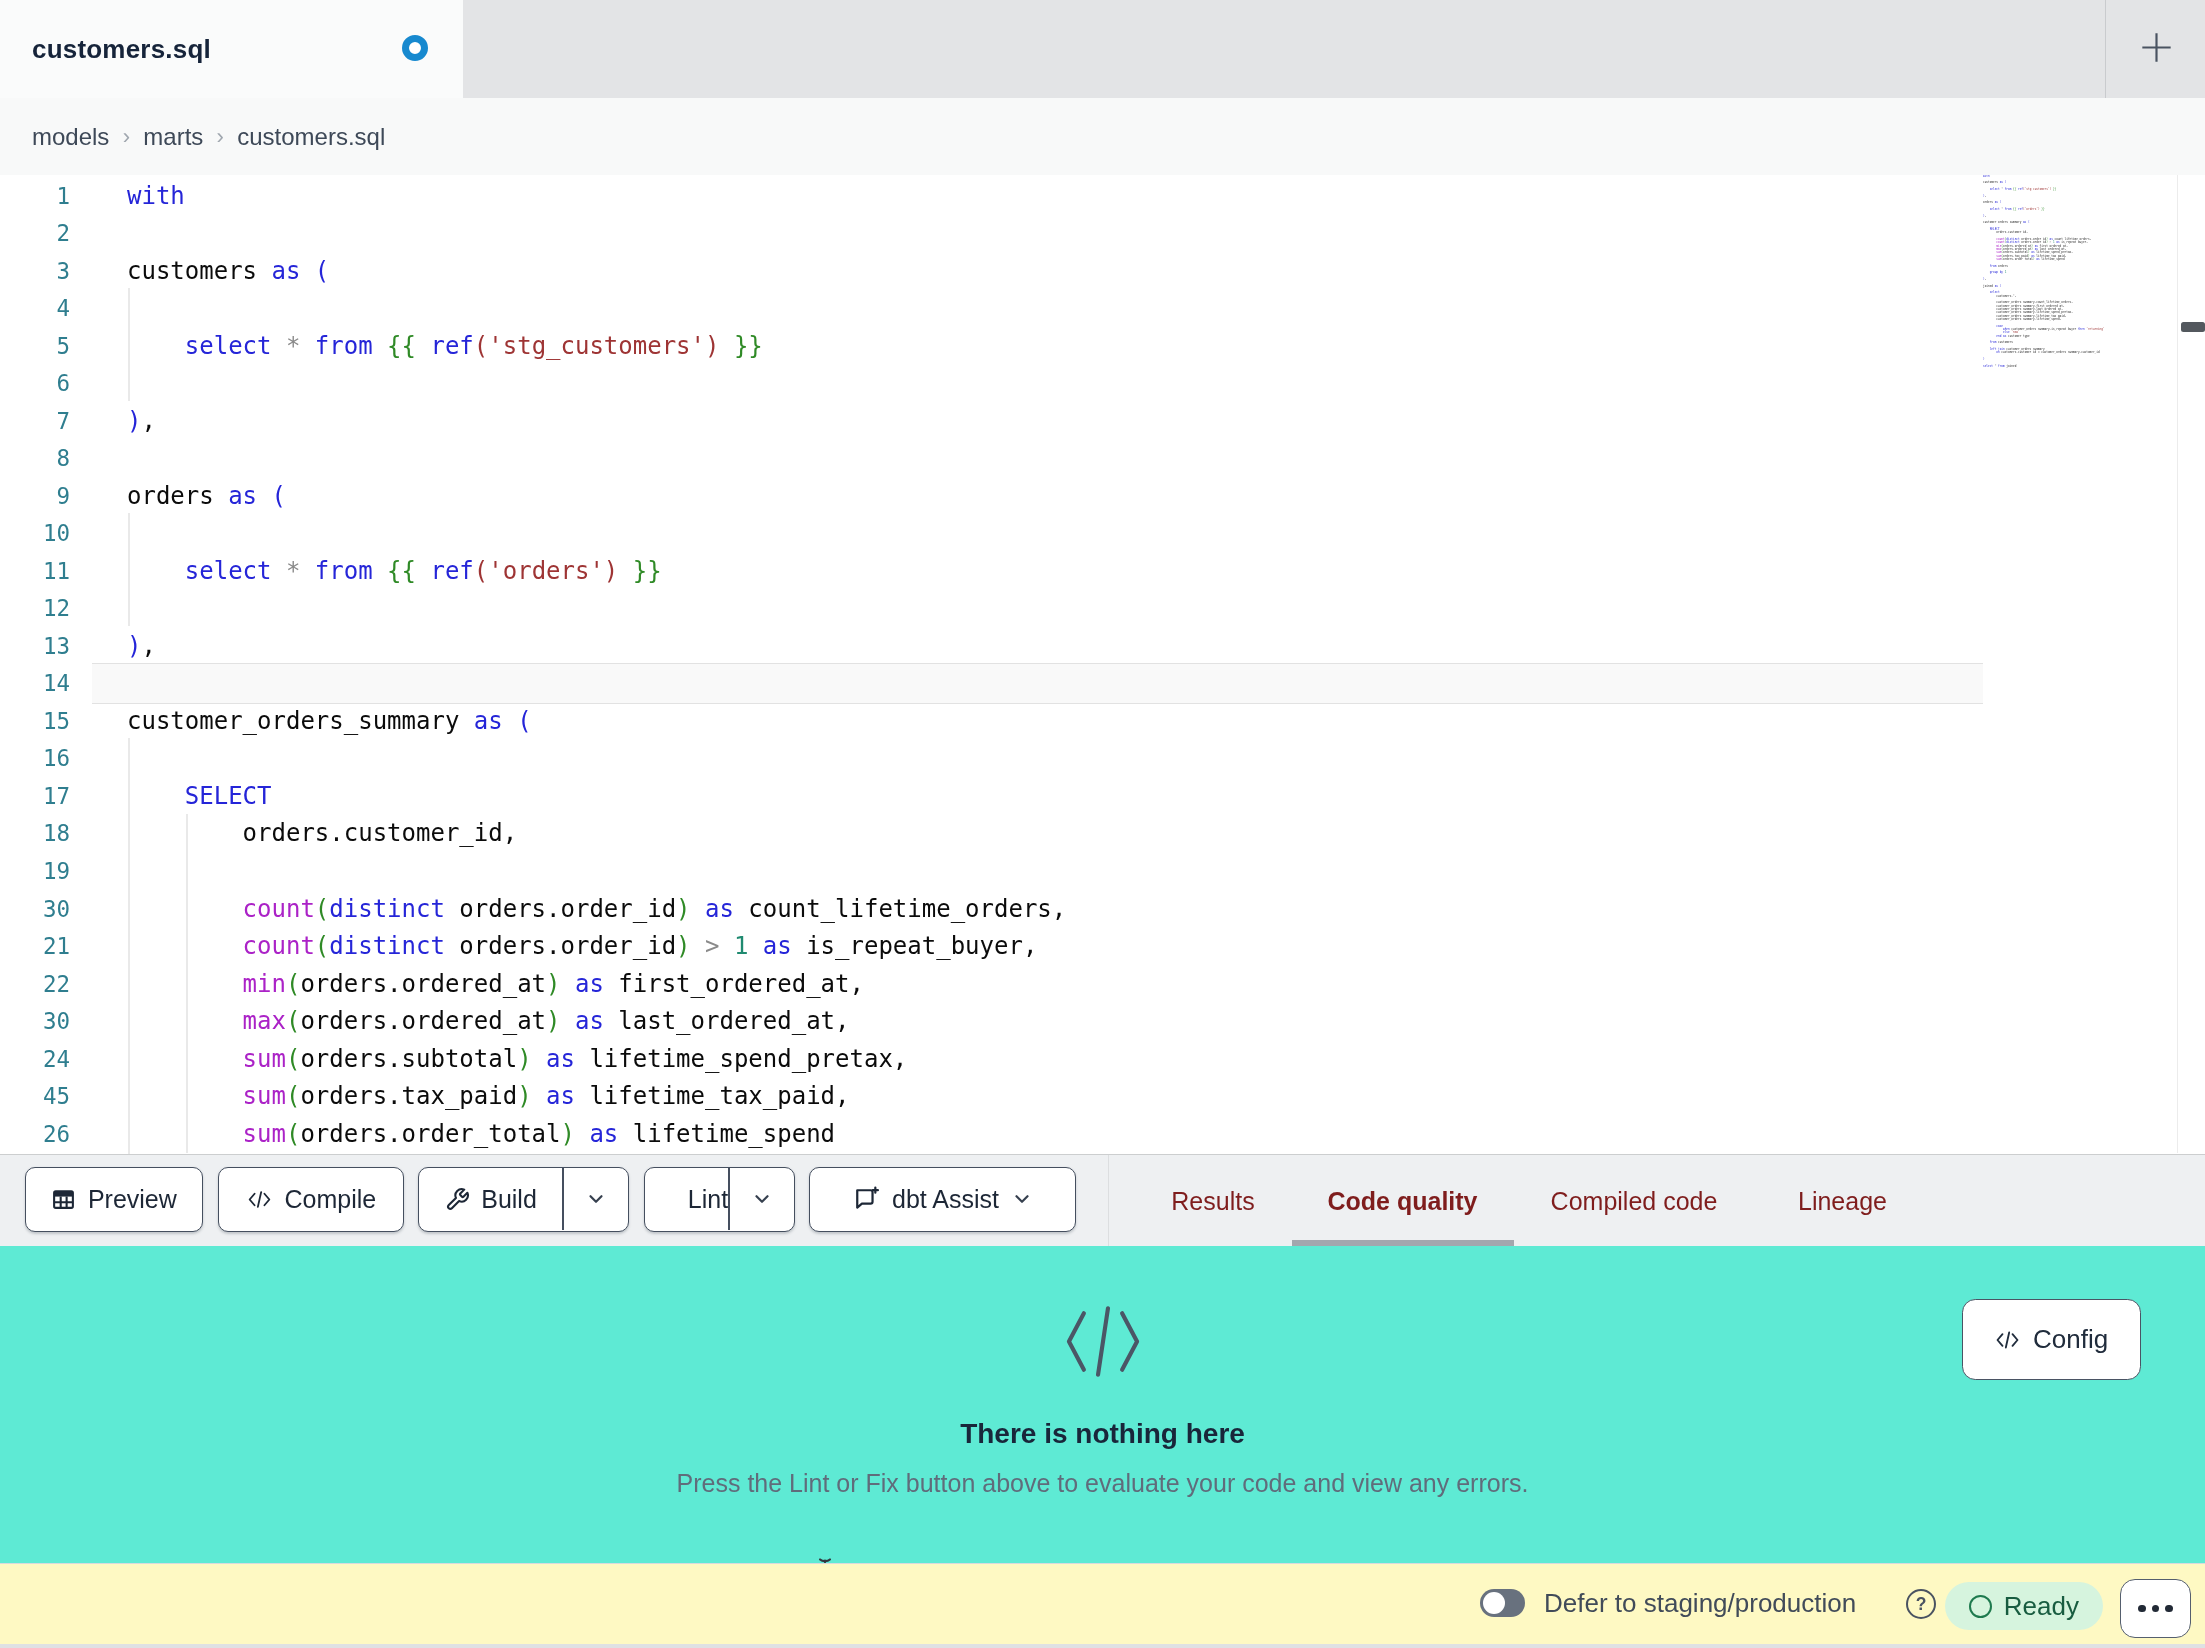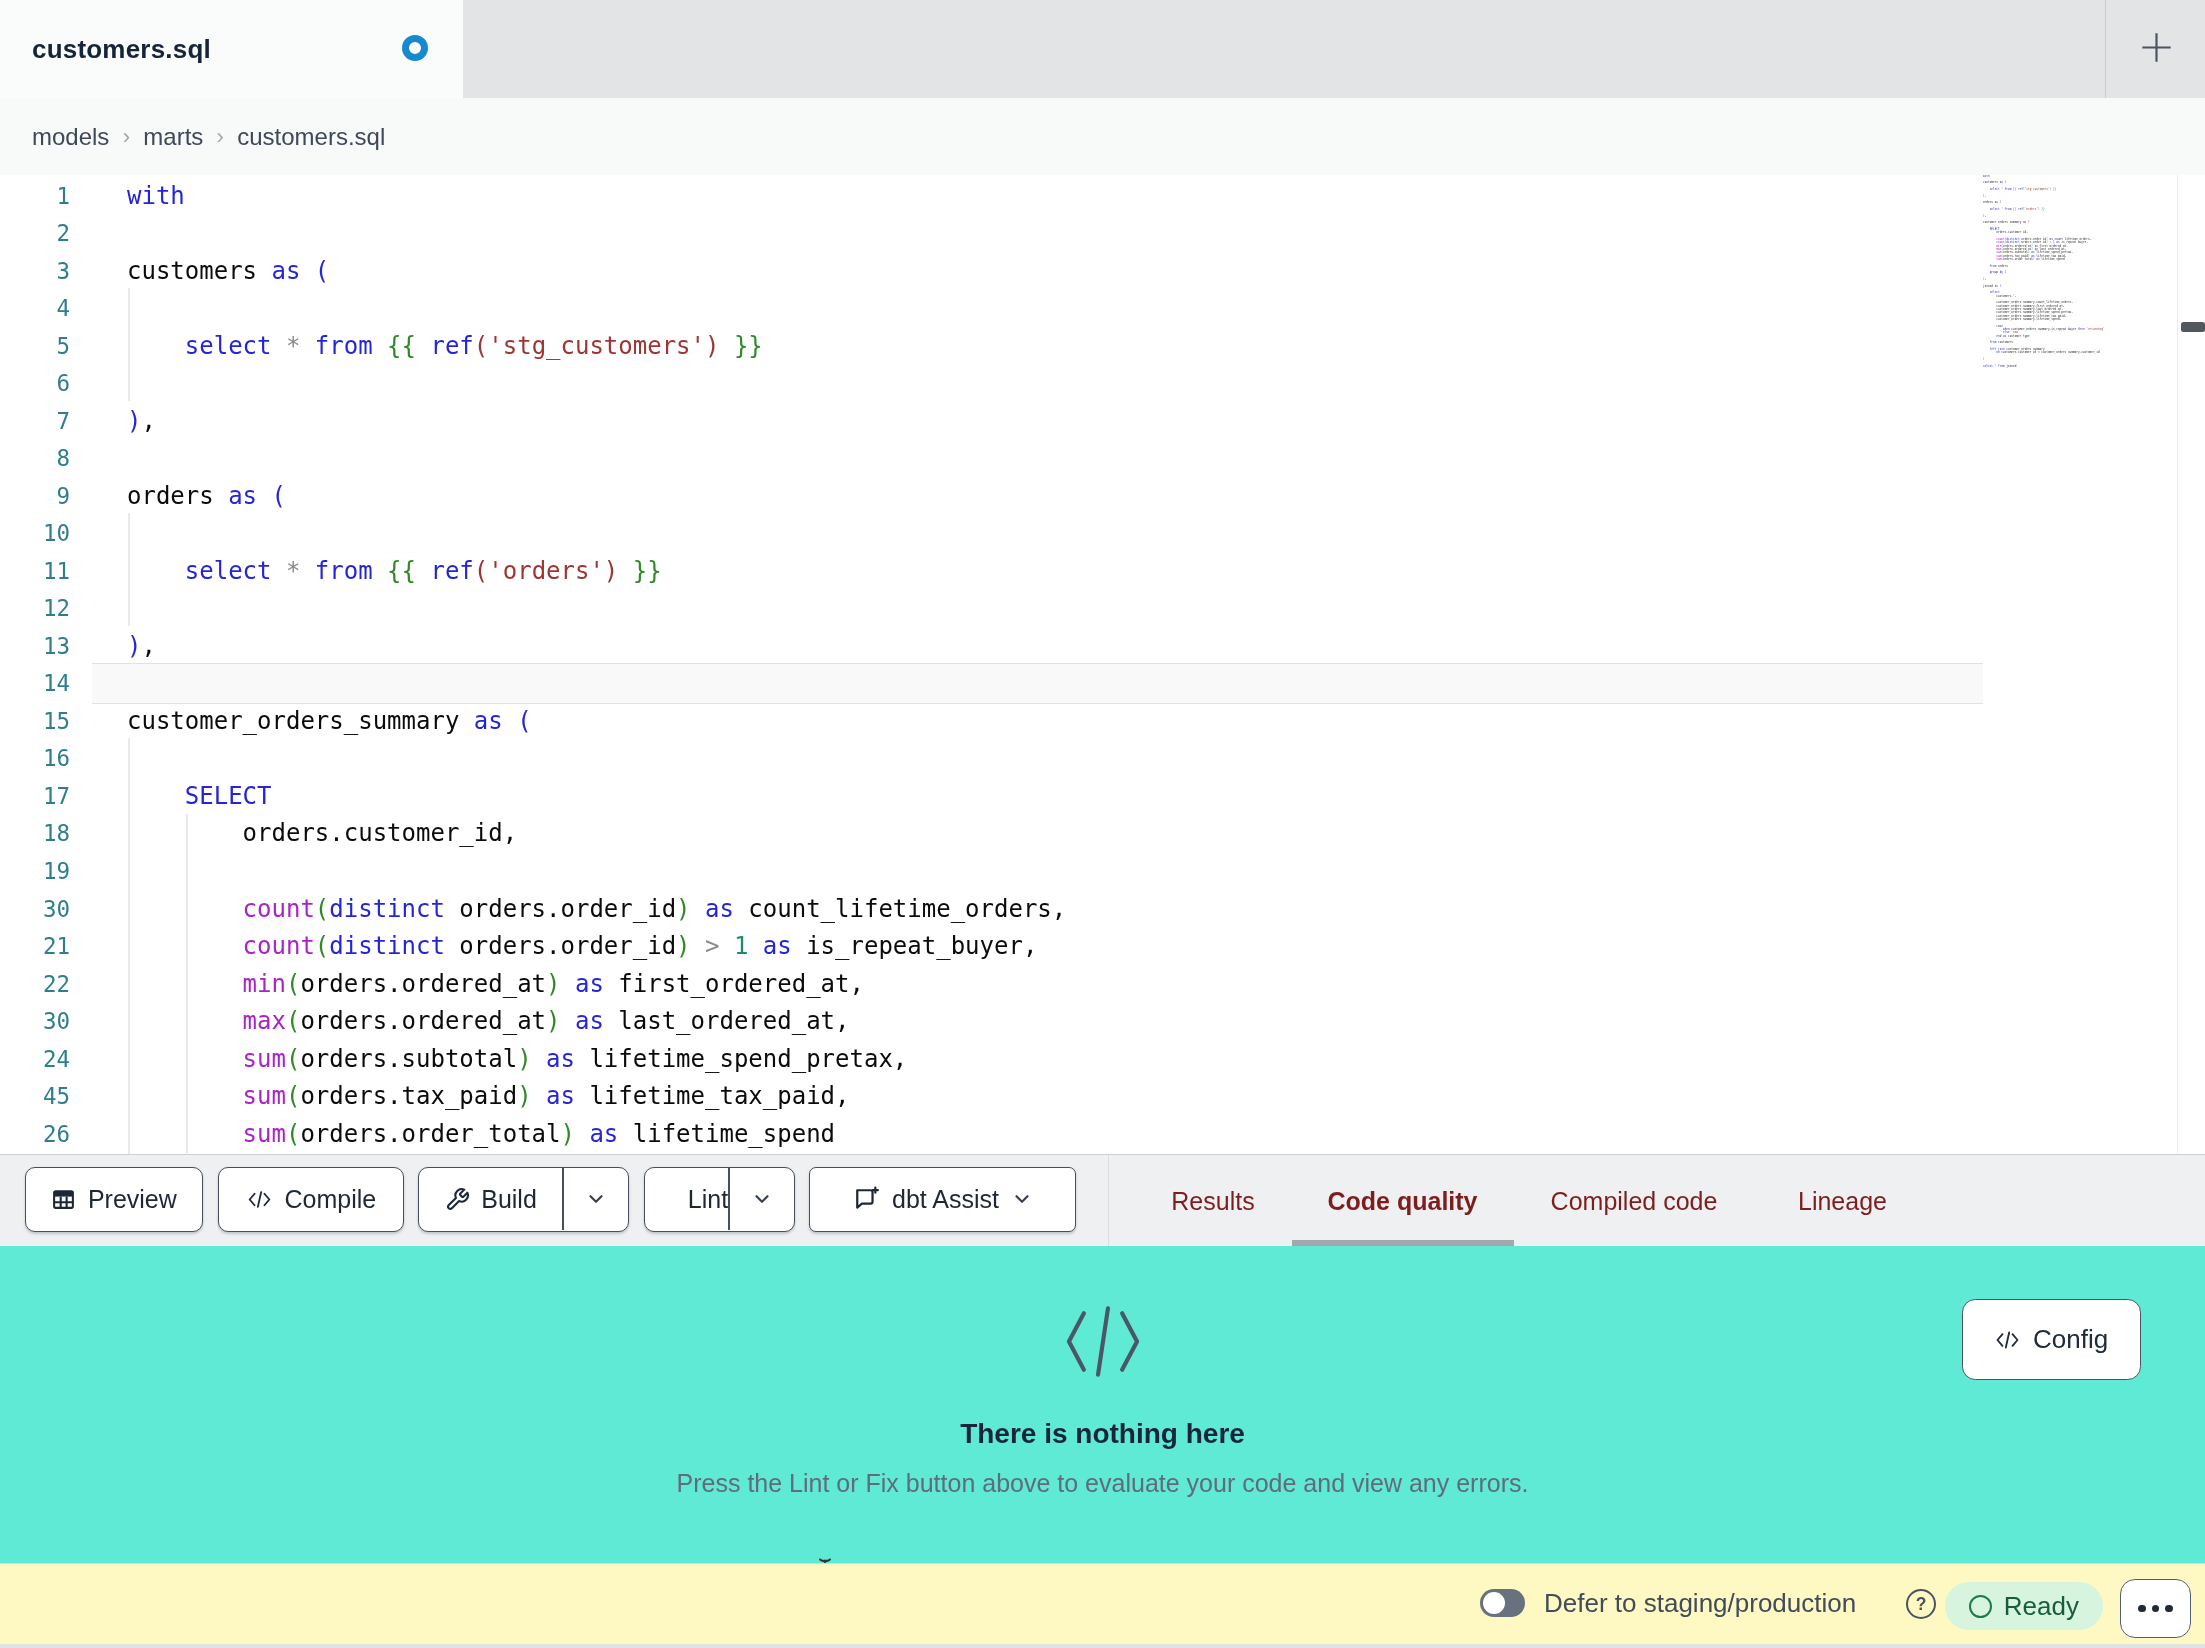--- a/index.html
+++ b/index.html
@@ -248,21 +248,21 @@
       <span style="display:flex; align-items:center; justify-content:flex-end; width:83px;">
         <span>Lint</span>
       </span>
       <span class="tseg-div"></span>
       <span style="display:flex; align-items:center; justify-content:center; width:64px;">
         <svg width="22" height="22" viewBox="0 0 24 24" fill="none" stroke="#36404f" stroke-width="2.4" stroke-linecap="round" stroke-linejoin="round">
             <polyline points="6 9 12 15 18 9"></polyline>
           </svg>
       </span>
     </div>
-    <div class="tbtn" style="left:809px; width:267px;border-radius:7px;">
+    <div class="tbtn" style="left:809px; width:267px;">
       <svg width="28" height="28" viewBox="0 0 24 24" fill="none" stroke="#1d2736" stroke-width="1.9" stroke-linecap="round" stroke-linejoin="round">
         <path d="M4.5 4.5h11.5a1.6 1.6 0 0 1 1.6 1.6v8.3a1.6 1.6 0 0 1-1.6 1.6H8.5l-4 3.4z"></path>
         <path d="M20 2.2v4.4M17.8 4.4h4.4"></path>
       </svg>
       <span>dbt Assist</span>
       <svg width="22" height="22" viewBox="0 0 24 24" fill="none" stroke="#36404f" stroke-width="2.4" stroke-linecap="round" stroke-linejoin="round">
           <polyline points="6 9 12 15 18 9"></polyline>
         </svg>
     </div>
 

